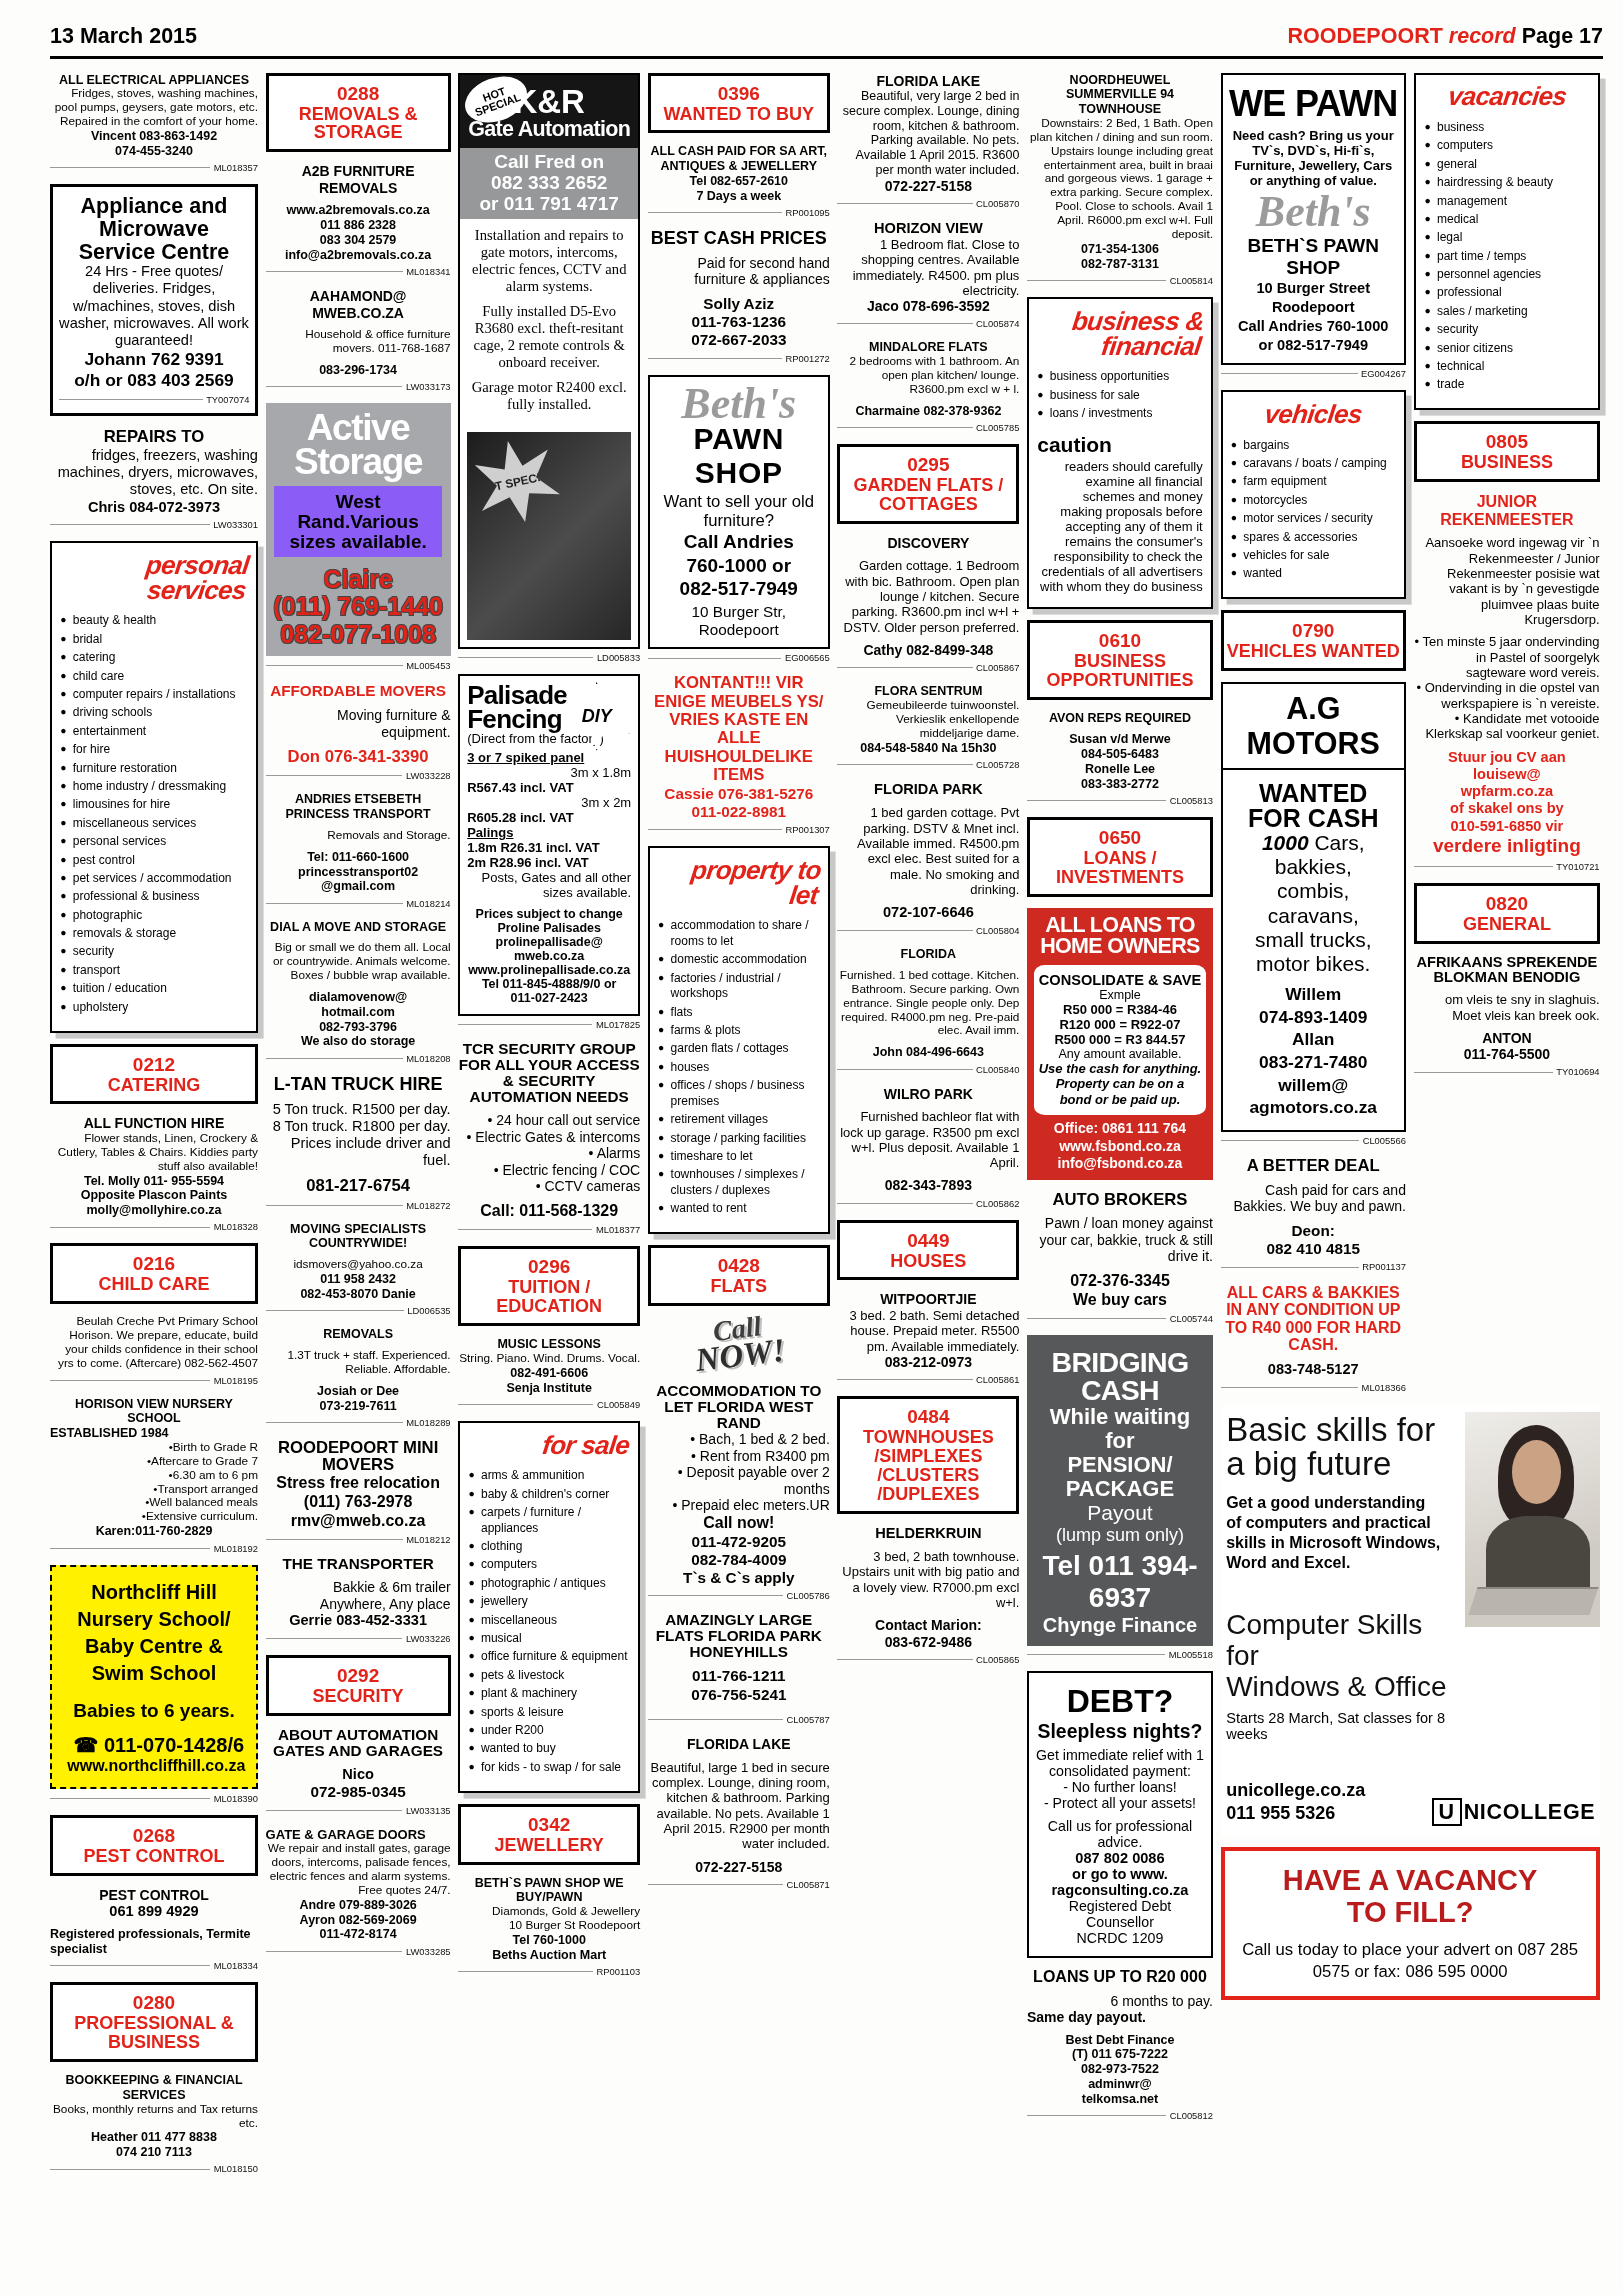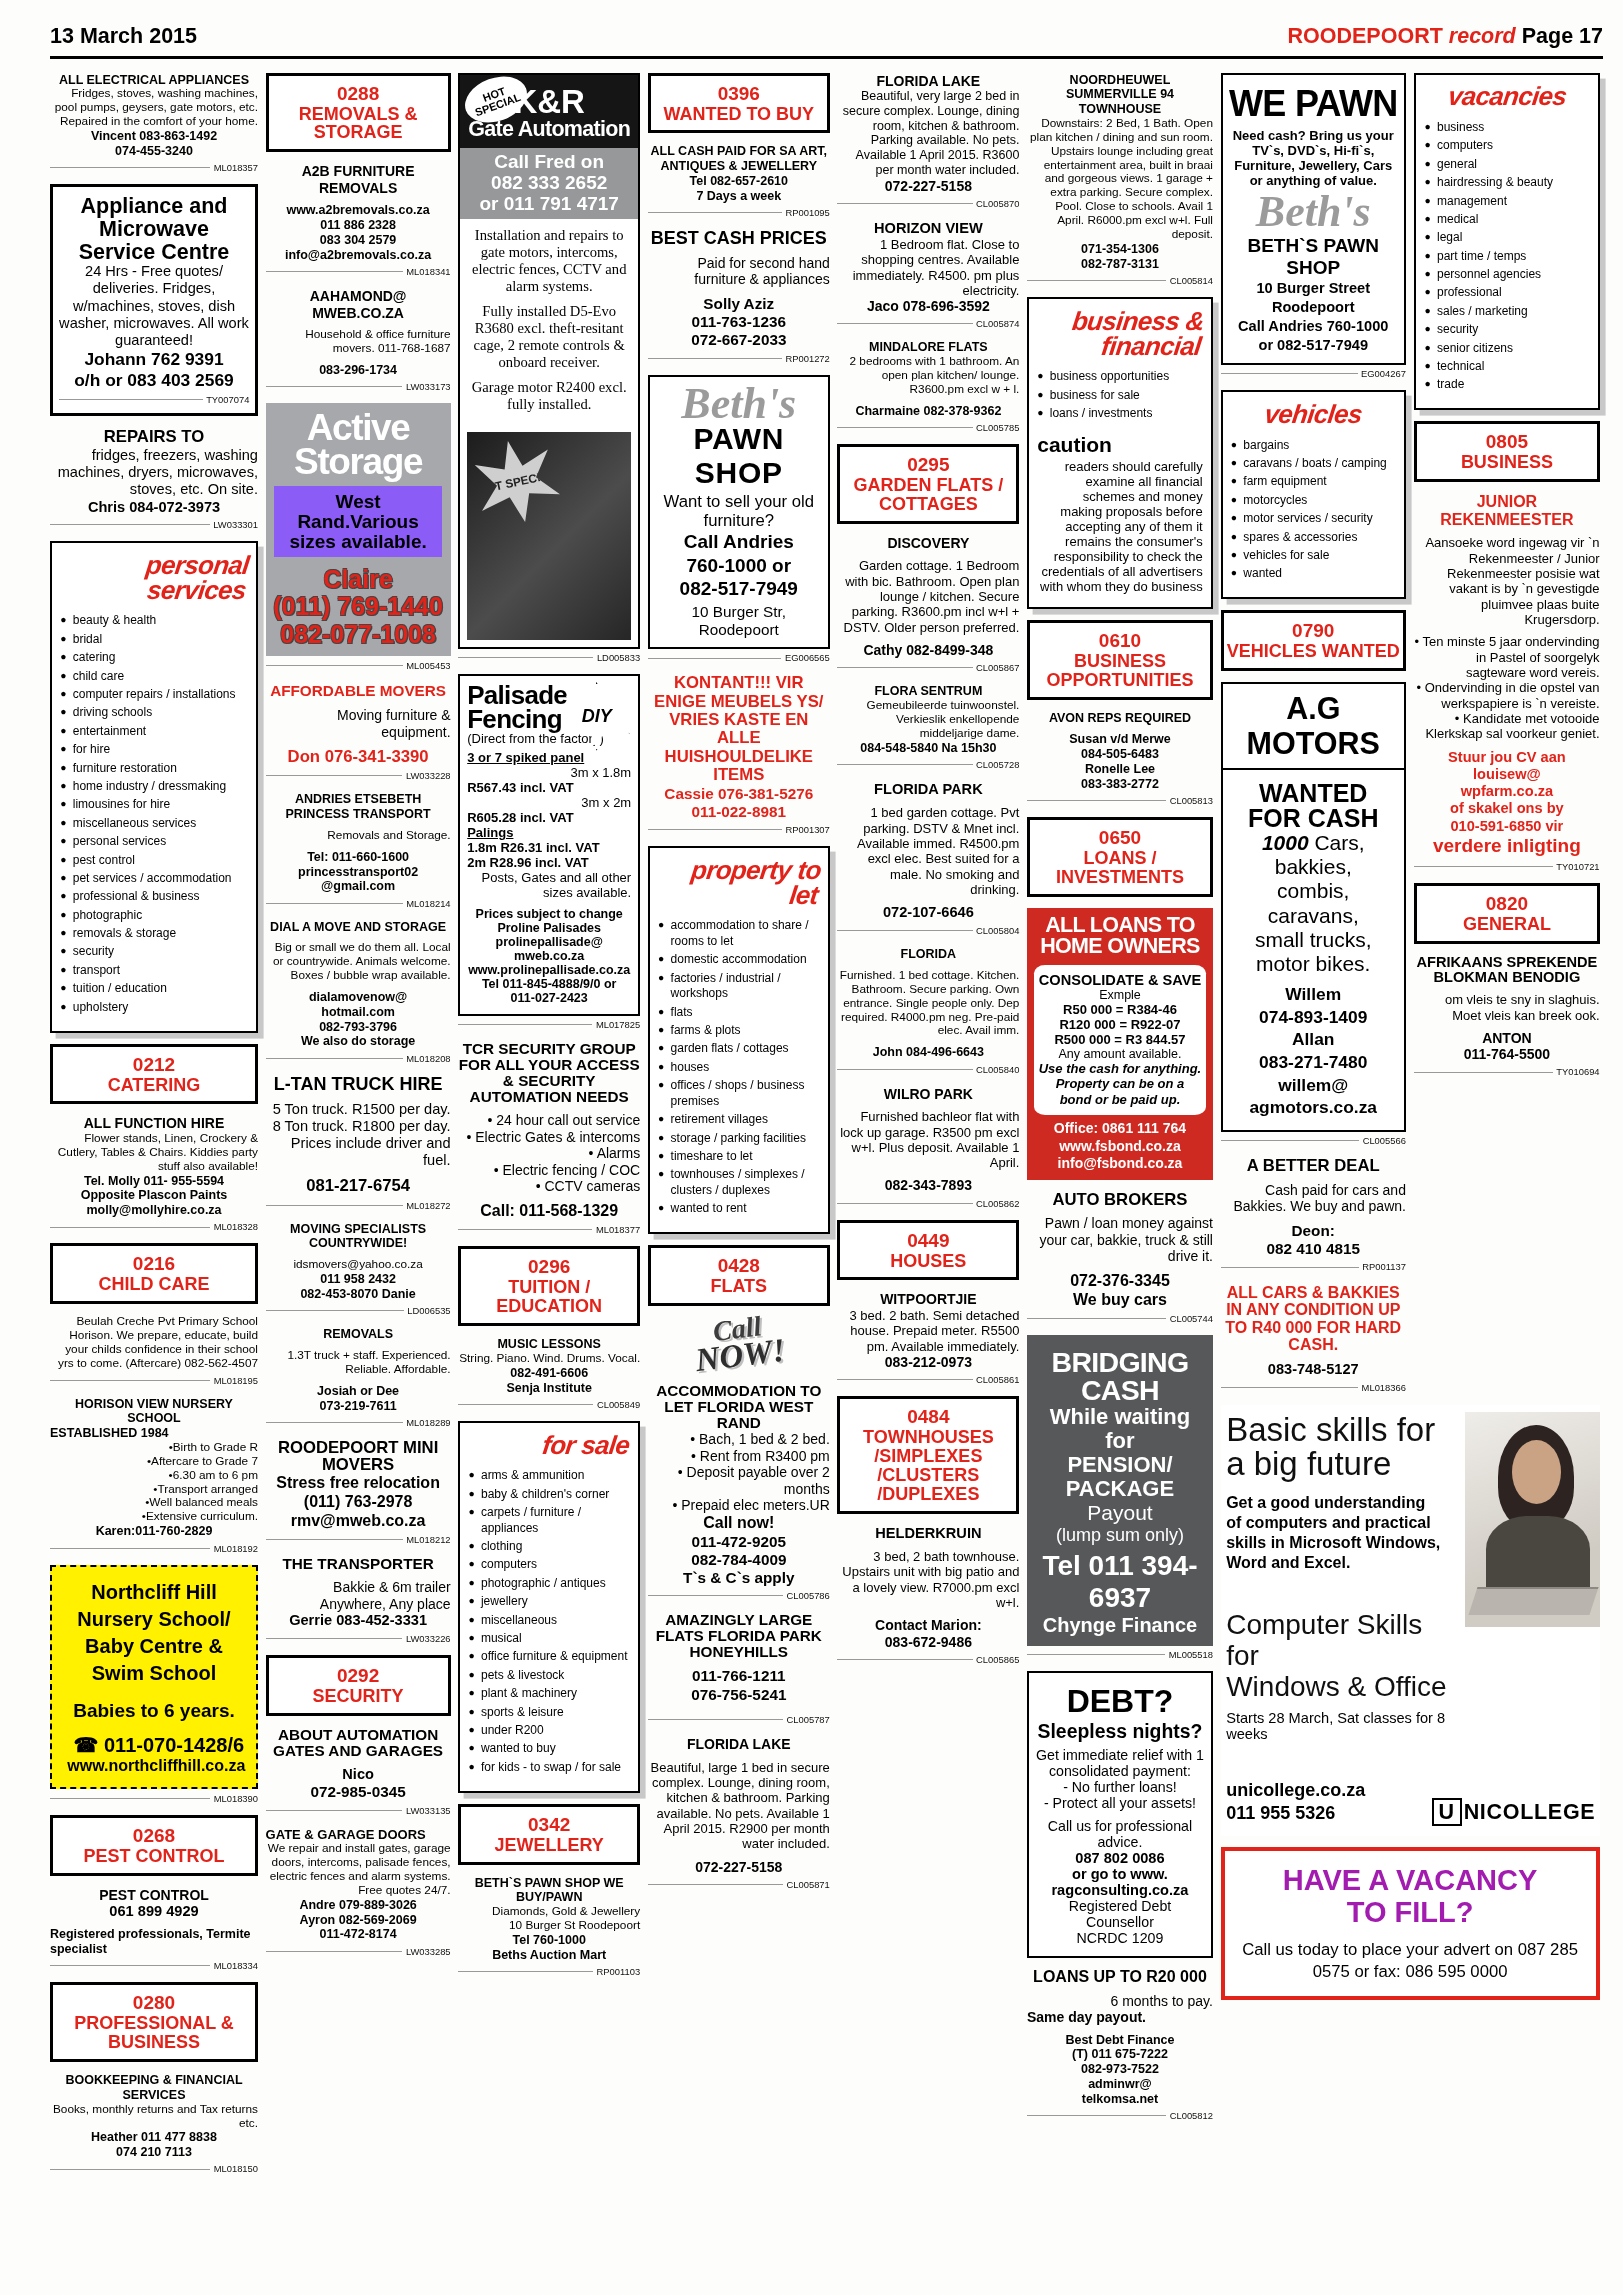--- a/index.html
+++ b/index.html
@@ -147,21 +147,21 @@
   .p-un1 { font-size:33px; line-height:1.02; color:#101010; }
   .p-un2 { font-weight:bold; font-size:16px; line-height:1.25; margin-top:12.5px; width:215px; }
   .p-un3 { font-size:28px; line-height:1.1; color:#101010; }
   .p-un4 { font-size:14.6px; margin-top:7px; }
   .p-un5 { font-weight:bold; font-size:18px; line-height:1.3; }
   .p-unilogo { position:absolute; right:4.2px; bottom:11px; font-size:21.5px; font-weight:bold; letter-spacing:0.7px; }
   .u-box { border:2.1px solid #000; padding:0 4.9px; margin-right:2.1px; }
   .uni-gap { height:37px; }
 
   .sp-vacfill { border:4.2px solid #e2231a; text-align:center; padding:14px 8.3px; background:#fff; }
-  .p-vf1 { color:#a21caf; font-weight:800; font-size:29px; line-height:1.1; }
+  .p-vf1 { color:#b91c1c; font-weight:800; font-size:29px; line-height:1.1; }
   .p-vf2 { font-size:16.7px; margin-top:9.7px; line-height:1.3; }
 </style>
 </head>
 <body>
 
 <div class="page">
   <div class="masthead">
     <div>13 March 2015</div>
     <div>
       <span class="paper-red">ROODEPOORT</span>

